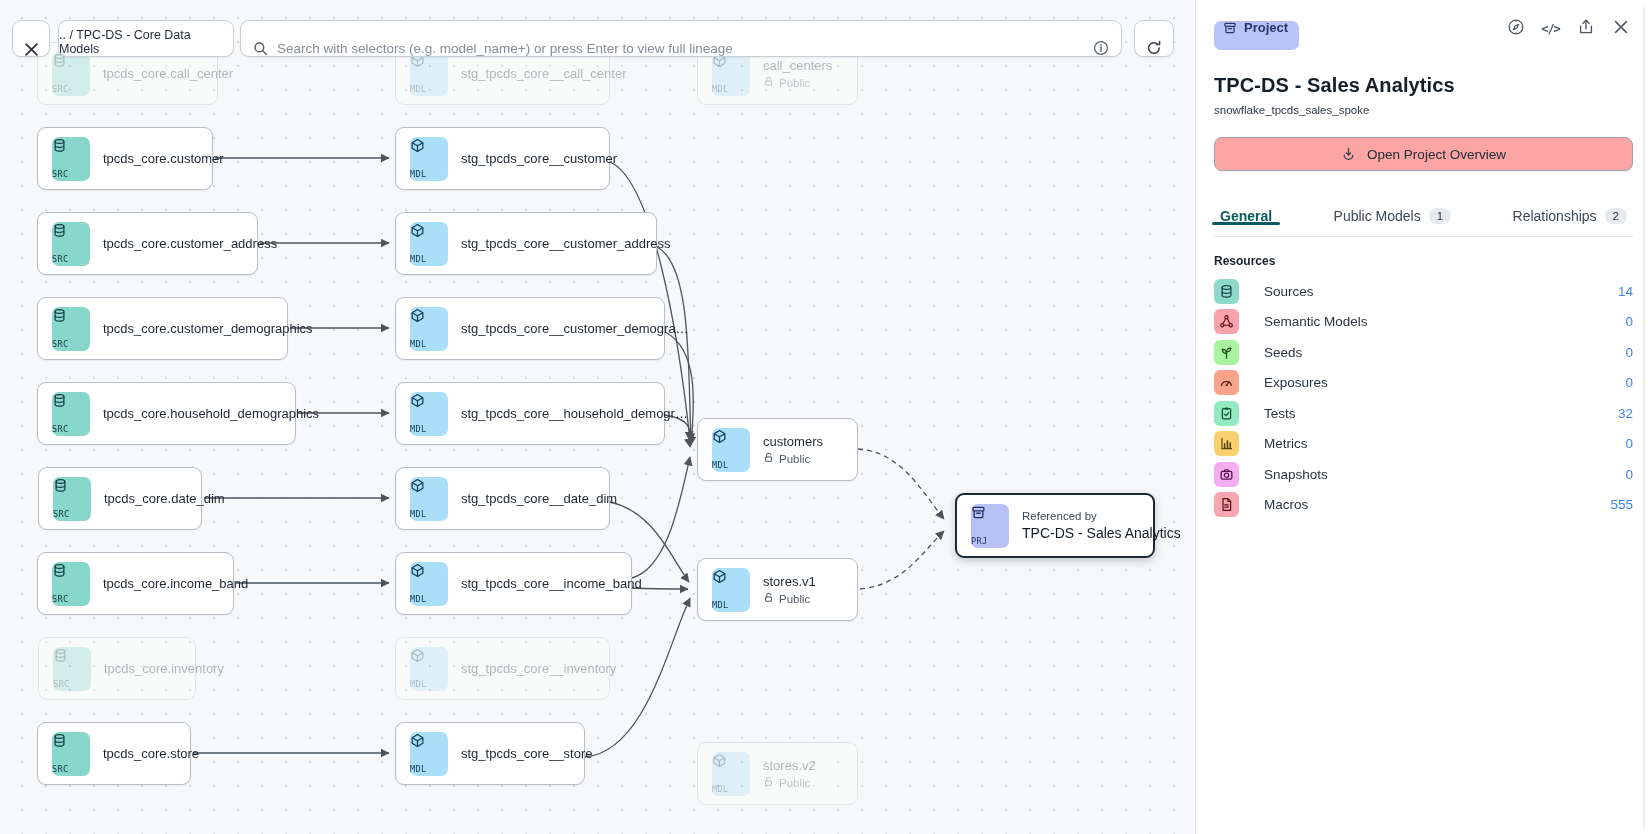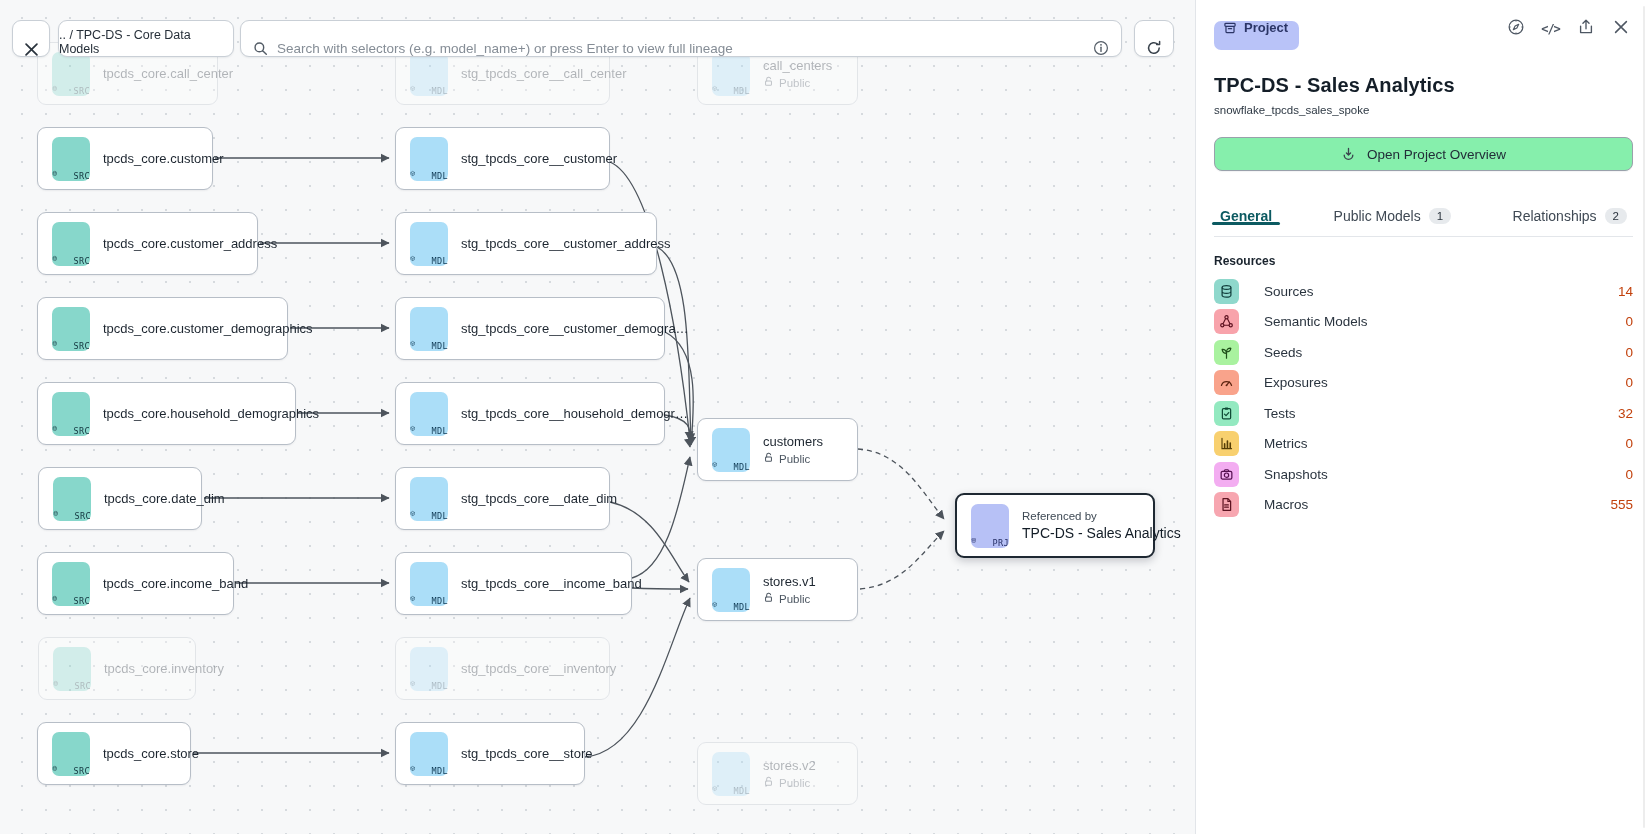--- a/index.html
+++ b/index.html
@@ -22,21 +22,21 @@
   .node {
     position:absolute; z-index:2; background:#fff;
     border:1px solid #b7bec7; border-radius:9px;
     box-shadow:0 1px 2px rgba(16,24,40,.06);
     display:flex; align-items:center; gap:13px; padding:0 14px; cursor:pointer;
   }
   .node.faded { opacity:.32; box-shadow:none; }
   .node.selected { border:2px solid #1e2832; box-shadow:0 3px 8px rgba(16,24,40,.22); }
   .nbadge {
     flex:0 0 38px; width:38px; height:44px; border-radius:7px;
-    display:flex; flex-direction:row; align-items:flex-end; justify-content:center; gap:16px;
+    display:flex; flex-direction:column; align-items:flex-start; justify-content:center; gap:16px;
   }
   .nbadge svg { width:15px; height:15px; display:block; }
   .nbadge .blab { font-family:"DejaVu Sans Mono", monospace; font-size:8.5px; letter-spacing:.4px; }
   .nbadge.src { background:#87d7cb; color:#143740; }
   .nbadge.mdl { background:#abdef8; color:#103a55; }
   .nbadge.prj { background:#b7c1f6; color:#262f66; }
   .ntext { display:flex; flex-direction:column; gap:3px; min-width:0; }
   .nlabel { font-size:13px; color:#1d2630; white-space:nowrap; }
   .nnote  { font-size:11.5px; color:#3e4954; white-space:nowrap; }
   .nmain  { font-size:14px; color:#121c26; white-space:nowrap; }
@@ -80,21 +80,21 @@
     background:#b9c3f8; color:#2b3566; border-radius:7px;
     display:inline-flex; align-items:center; gap:7px; padding:0 11px 16px 9px;
     font-size:13px; font-weight:bold;
   }
   .type-badge svg { width:14px; height:14px; }
 
   .panel h1 { position:absolute; top:74px; left:18px; font-size:20px; font-weight:bold; color:#141e28; letter-spacing:.1px; }
   .subtitle { position:absolute; top:104px; left:18px; font-size:11.5px; color:#2e3944; }
   .overview-btn {
     position:absolute; top:137px; left:18px; width:419px; height:34px;
-    background:#86efac; border:1px solid #99a1ab; border-radius:8px;
+    background:#fca5a5; border:1px solid #99a1ab; border-radius:8px;
     display:flex; align-items:center; justify-content:center; gap:11px;
     font-family:inherit; font-size:13.5px; color:#222d38; cursor:pointer;
     box-shadow:0 1px 1px rgba(16,24,40,.05);
   }
   .overview-btn svg { width:15px; height:15px; color:#39424c; }
 
   .tabs {
     position:absolute; top:196px; left:18px; width:419px; height:41px;
     display:flex; align-items:center; justify-content:space-between;
     border-bottom:1px solid #e3e6ea; padding:0 6px;
@@ -103,21 +103,21 @@
   .tab.active { color:#0c5a61; font-weight:bold; }
   .tab.active::after { content:""; position:absolute; left:-8px; right:-8px; bottom:-1px; height:3px; background:#0c5a61; border-radius:2px; }
   .tab .cnt { background:#e7eaed; color:#2a333d; font-size:11.5px; font-weight:normal; border-radius:10px; padding:2px 8px; }
 
   .resources-heading { position:absolute; top:254px; left:18px; font-size:12px; font-weight:bold; color:#19232d; }
   #resources { position:absolute; top:276px; left:18px; width:419px; }
   .res-row { display:flex; align-items:center; gap:25px; height:30.5px; cursor:default; }
   .res-ic { width:25px; height:25px; border-radius:6px; display:flex; align-items:center; justify-content:center; flex:0 0 auto; }
   .res-ic svg { width:15px; height:15px; }
   .res-label { flex:1; font-size:13.5px; color:#2a343f; }
-  .res-count { font-size:13.5px; color:#c2410c; font-weight:500; }
+  .res-count { font-size:13.5px; color:#3b82f6; font-weight:500; }
 </style>
 </head>
 <body>
 
 <div class="stage">
 
   <div class="canvas">
     <svg id="edges" width="1195" height="834">
       <defs>
         <marker id="arr" markerWidth="8" markerHeight="8" refX="6.5" refY="3.5" orient="auto">

